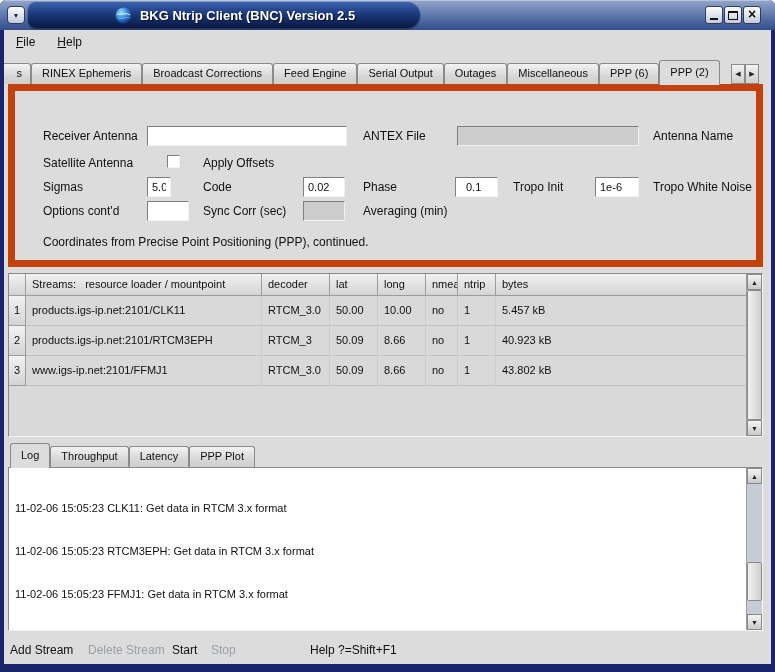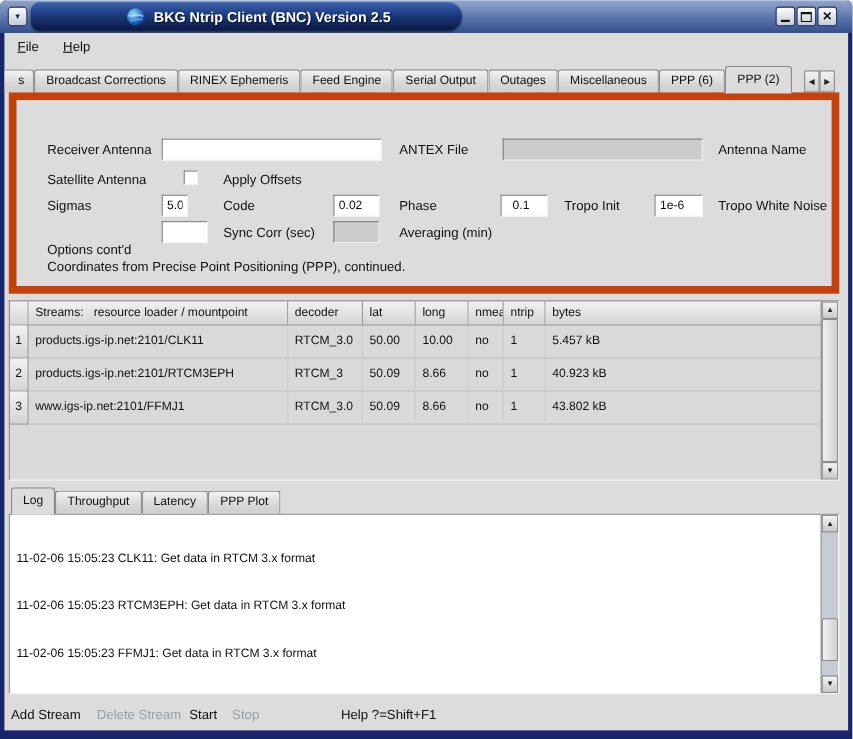--- a/index.html
+++ b/index.html
@@ -166,22 +166,22 @@
 
   <div class="client">
 
     <div class="menubar">
       <span class="menu-item"><span class="accel">F</span><span>ile</span></span>
       <span class="menu-item"><span class="accel">H</span><span>elp</span></span>
     </div>
 
     <div class="tabbar">
       <div class="tab partial">s</div>
+      <div class="tab">RINEX Ephemeris</div>
       <div class="tab">Broadcast Corrections</div>
-      <div class="tab">RINEX Ephemeris</div>
       <div class="tab">Feed Engine</div>
       <div class="tab">Serial Output</div>
       <div class="tab">Outages</div>
       <div class="tab">Miscellaneous</div>
       <div class="tab">PPP (6)</div>
       <div class="tab active">PPP (2)</div>
     </div>
     <div class="tab-arrow" style="left:727px">
         <span>◀</span>
       </div>
@@ -193,21 +193,21 @@
       <span class="lbl" style="left:28px;top:38px">Receiver Antenna</span>
       <span class="lbl" style="left:348px;top:38px">ANTEX File</span>
       <span class="lbl" style="left:638px;top:38px">Antenna Name</span>
       <span class="lbl" style="left:28px;top:65px">Satellite Antenna</span>
       <span class="lbl" style="left:188px;top:65px">Apply Offsets</span>
       <span class="lbl" style="left:28px;top:89px">Sigmas</span>
       <span class="lbl" style="left:188px;top:89px">Code</span>
       <span class="lbl" style="left:348px;top:89px">Phase</span>
       <span class="lbl" style="left:498px;top:89px">Tropo Init</span>
       <span class="lbl" style="left:638px;top:89px">Tropo White Noise</span>
-      <span class="lbl" style="left:28px;top:129px">Options cont'd</span>
+      <span class="lbl" style="left:28px;top:113px">Options cont'd</span>
       <span class="lbl" style="left:188px;top:113px">Sync Corr (sec)</span>
       <span class="lbl" style="left:348px;top:113px">Averaging (min)</span>
       <span class="lbl" style="left:28px;top:144px">Coordinates from Precise Point Positioning (PPP), continued.</span>
 
       <input class="inp" style="left: 132px; top: 35px; width: 200px;" value="">
       <input class="inp disabled" style="left: 442px; top: 35px; width: 182px;" disabled="" value="">
       <div class="checkbox" style="left:152px;top:64px"></div>
       <input class="inp" style="left: 132px; top: 86px; width: 24px;" value="5.0">
       <input class="inp" style="left: 288px; top: 86px; width: 42px;" value="0.02">
       <input class="inp" style="left: 440px; top: 86px; width: 43px; padding-left: 10px;" value="0.1">

